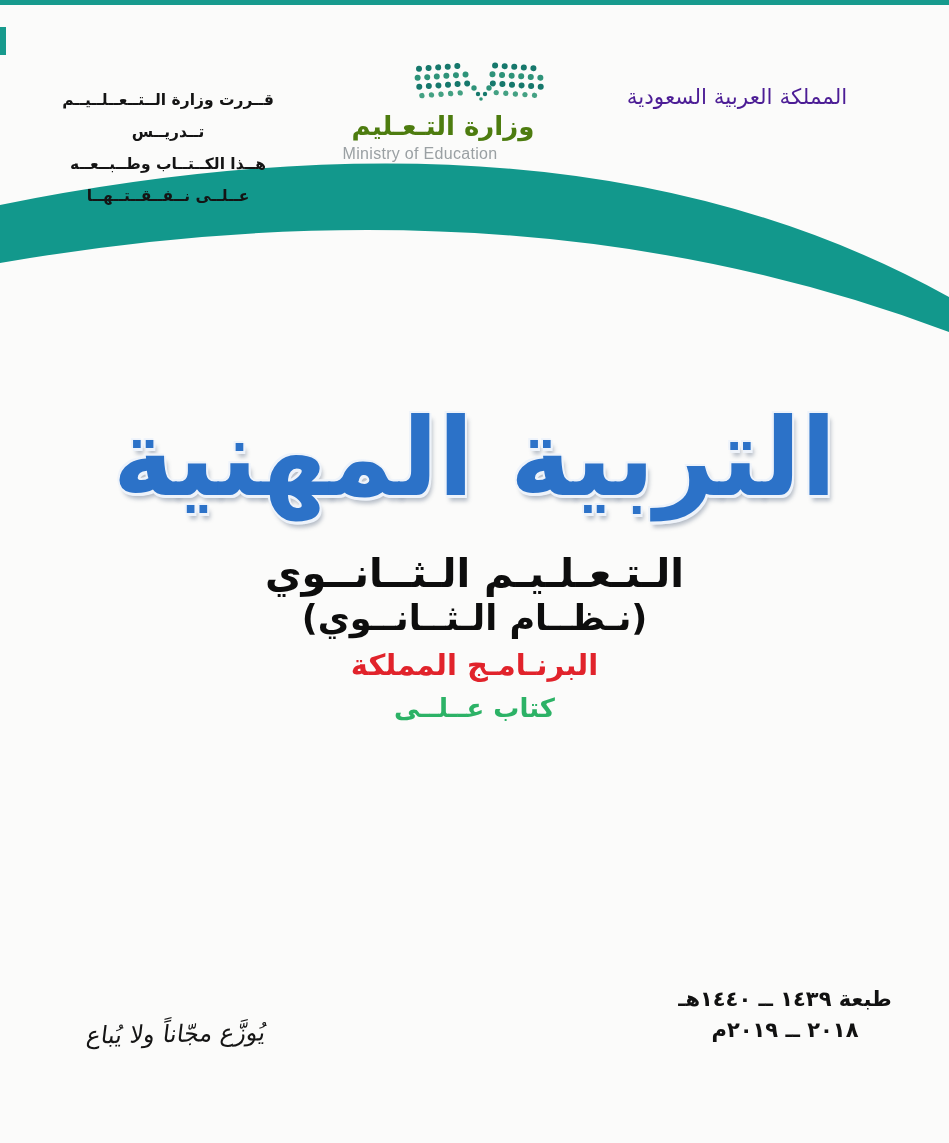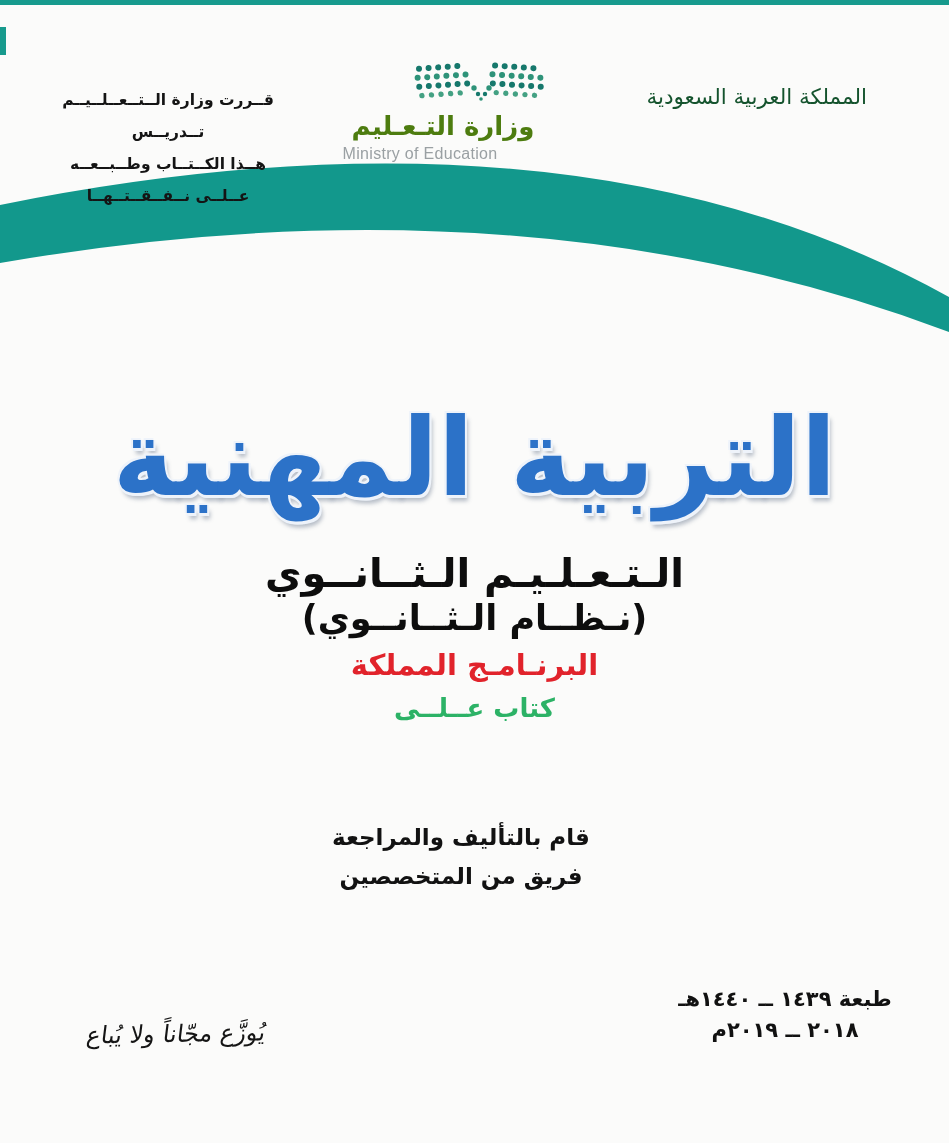--- a/index.html
+++ b/index.html
@@ -14,21 +14,21 @@
   
   .swoosh{position:absolute;left:0;top:0;width:949px;height:420px;display:block;}
   
   .decree{
     position:absolute;left:62px;top:84px;width:212px;
     direction:rtl;text-align:center;color:#141414;
     font-weight:bold;font-size:15.5px;line-height:32px;letter-spacing:.5px;
   }
   .kingdom{
     position:absolute;right:82px;top:84px;width:260px;
-    direction:rtl;text-align:right;color:#14532d;
+    direction:rtl;text-align:center;color:#4c1d95;
     font-size:21.5px;font-weight:500;
   }
   .logo{position:absolute;left:350px;top:55px;width:210px;height:110px;}
   .logo-dots{position:absolute;left:64px;top:5px;width:134px;height:46px;display:block;}
   .logo-ar{
     position:absolute;left:0;top:56px;width:186px;text-align:center;
     direction:rtl;color:#4d7c0f;font-size:26px;font-weight:bold;letter-spacing:1px;
   }
   .logo-en{
     position:absolute;left:-23px;top:90px;width:186px;text-align:center;
@@ -129,24 +129,20 @@
 
   <div class="kingdom">المملكة العربية السعودية</div>
 
   <h1 class="main-title">التربية المهنية</h1>
 
   <div class="stage-line">الـتـعـلـيـم الـثــانــوي</div>
   <div class="system-line">(نـظــام الـثــانــوي)</div>
   <div class="program-line">البرنـامـج المملكة</div>
   <div class="booktype-line">كتاب عــلــى</div>
 
-  <div class="authors">
-    <div>قام بالتأليف والمراجعة</div>
-    <div>فريق من المتخصصين</div>
-  </div>
 
   <div class="edition">
     <div>طبعة ١٤٣٩ ــ ١٤٤٠هـ</div>
     <div>٢٠١٨ ــ ٢٠١٩م</div>
   </div>
 
   <div class="free-notice">يُوزَّع مجّاناً ولا يُباع</div>
 
 </div>
 

